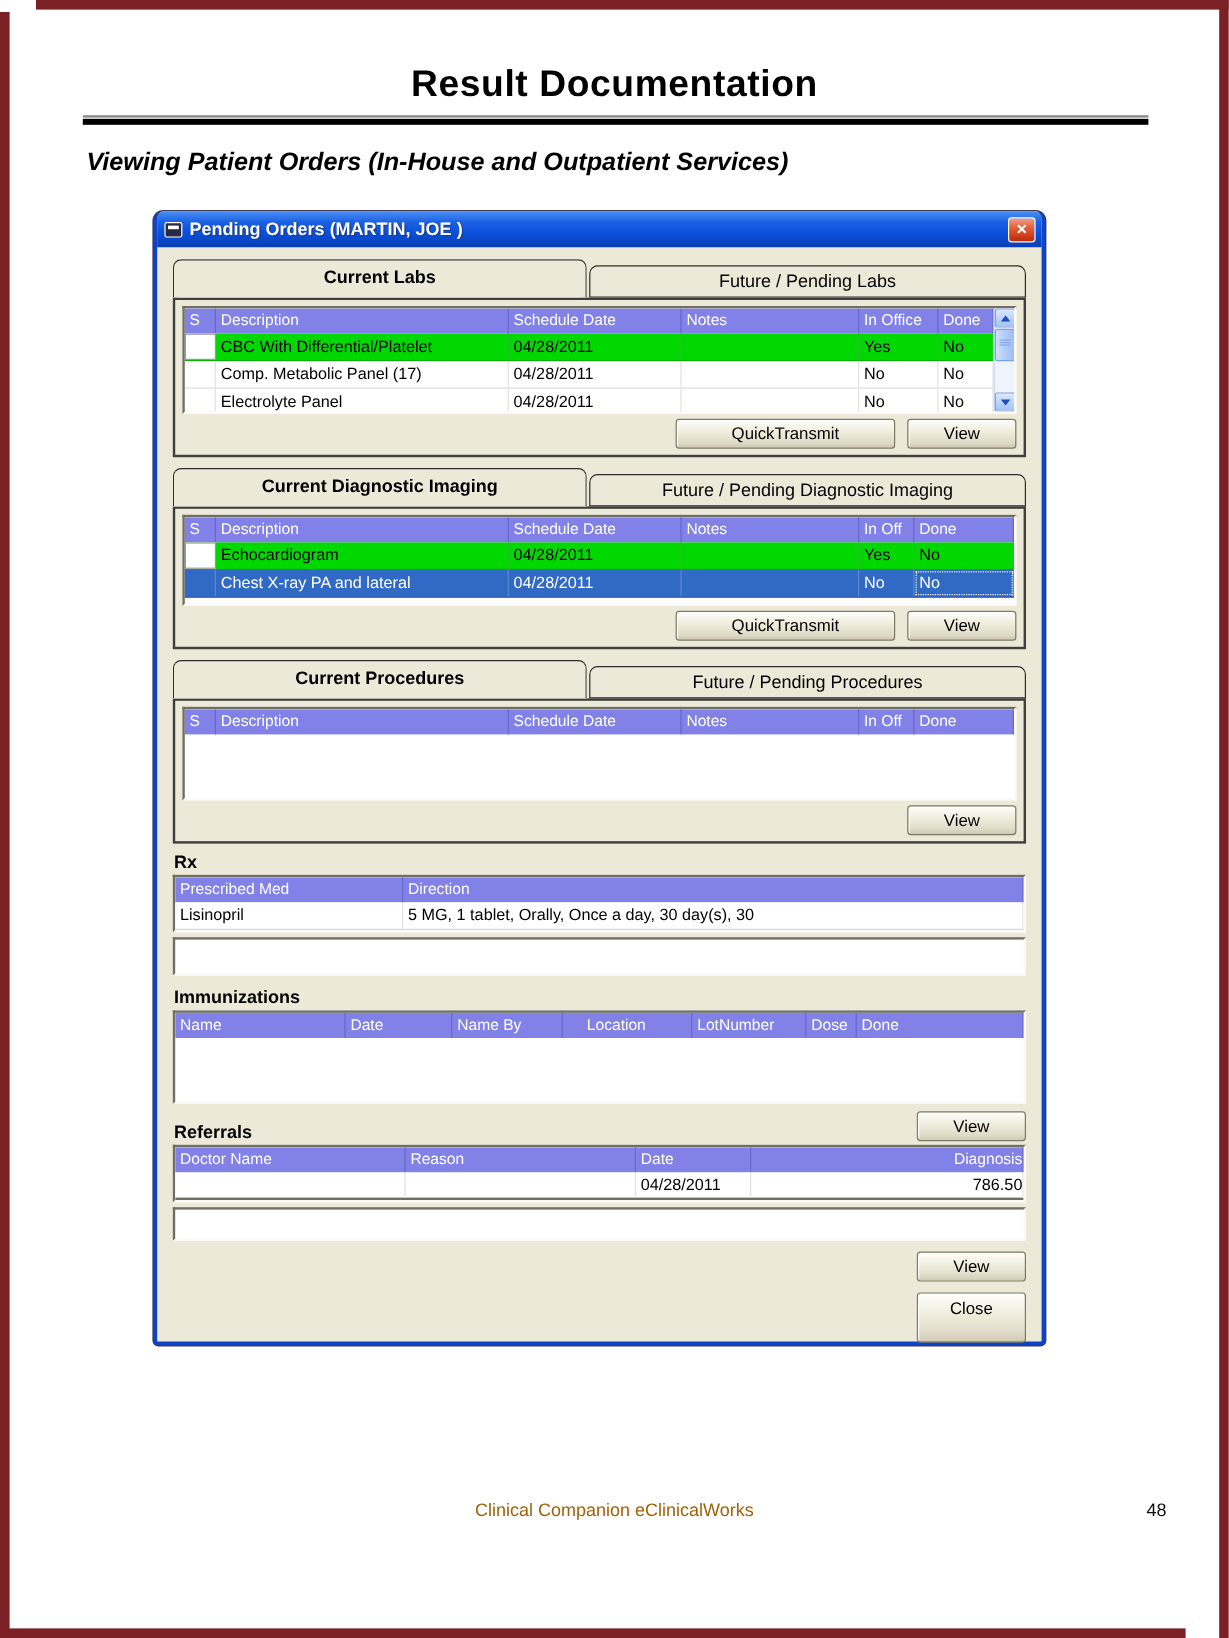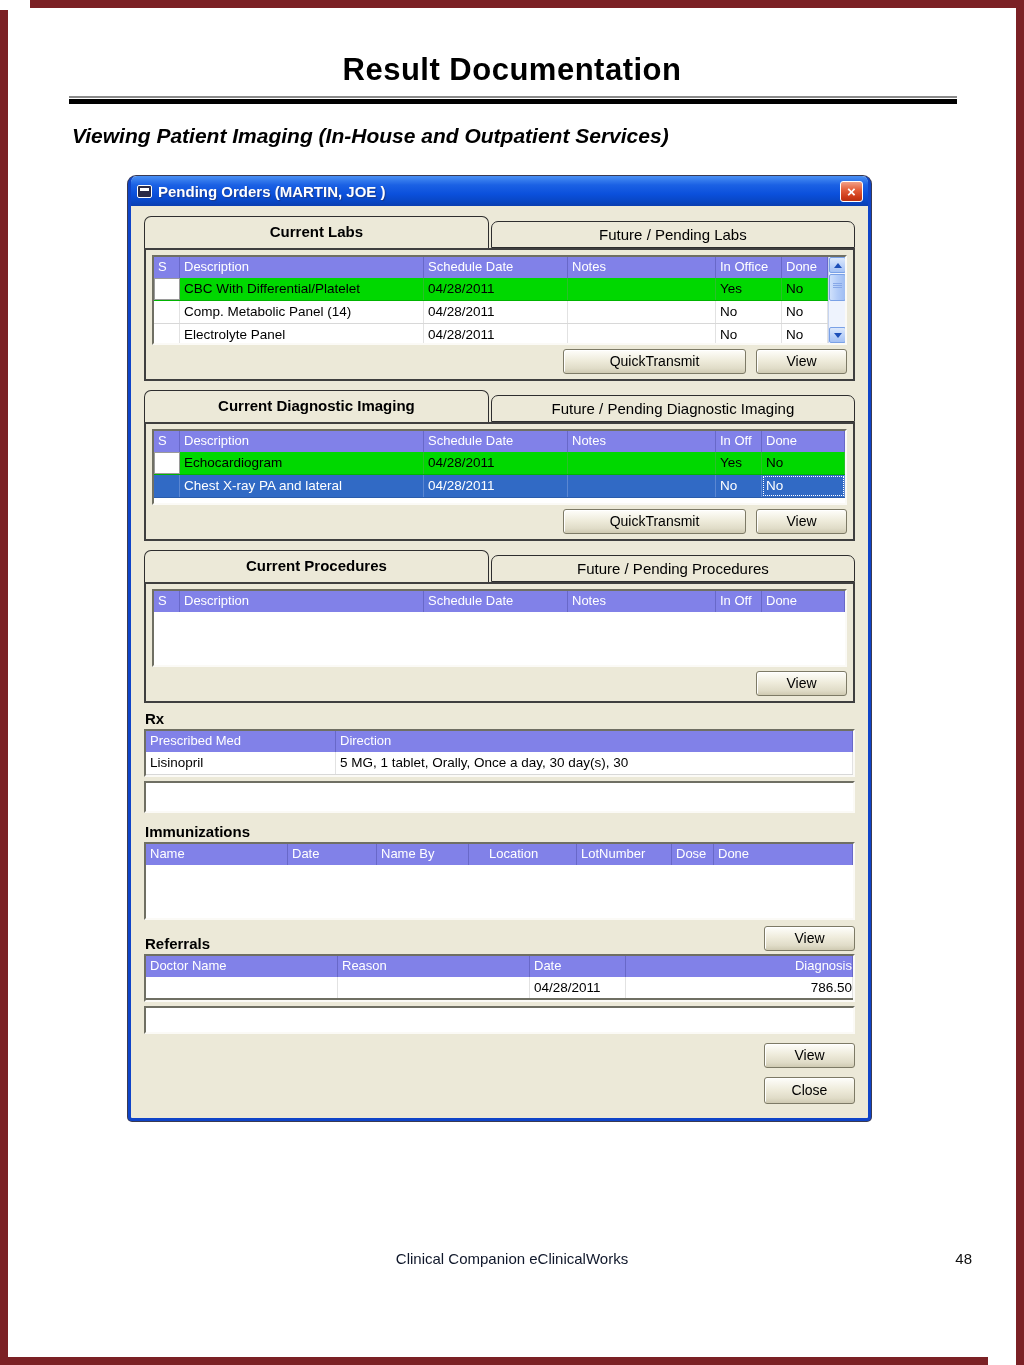--- a/index.html
+++ b/index.html
@@ -91,34 +91,34 @@
     box-shadow:inset 1px 1px 0 #fff; cursor:pointer; }
   .btn-qt { width:183px; } .btn-view { width:91px; }
 
   .sec-label { font-size:15px; font-weight:bold; color:#000; margin:7px 0 2px 1px; }
   .empty-box { background:#fff; border:2px solid #6f6f63; border-right-color:#fbfaf6; border-bottom-color:#fbfaf6; }
 
   .imm-view-row { display:flex; justify-content:flex-end; margin:6px 0 -18px 0; position:relative; z-index:2; }
   .end-btn-row { display:flex; justify-content:flex-end; margin-top:9px; }
 
   
-  .footer-text { position:absolute; top:1250px; left:0; width:1024px; text-align:center; font-size:15px; color:#0f172a; }
+  .footer-text { position:absolute; top:1250px; left:0; width:1024px; text-align:center; font-size:15px; color:#a16207; }
   .footer-page { position:absolute; top:1250px; right:52px; font-size:15px; color:#111; }
 </style>
 </head>
 <body>
 
 <div class="frame frame-top"></div>
 <div class="frame frame-right"></div>
 <div class="frame frame-bottom"></div>
 <div class="frame frame-left"></div>
 
 <div class="page-title">Result Documentation</div>
 <div class="title-rule"></div>
-<div class="subtitle">Viewing Patient Imaging (In-House and Outpatient Services)</div>
+<div class="subtitle">Viewing Patient Orders (In-House and Outpatient Services)</div>
 
 <div class="dialog">
   <div class="titlebar">
     <span class="win-icon"></span>
     <span class="titlebar-text">Pending Orders (MARTIN, JOE )</span>
     <div class="close-btn">×</div>
   </div>
 
   <div class="dlg-body">
 
@@ -139,21 +139,21 @@
         <div class="trow green">
           <div class="l-s scell"></div>
           <div class="l-desc">CBC With Differential/Platelet</div>
           <div class="l-date">04/28/2011</div>
           <div class="l-notes"></div>
           <div class="l-off">Yes</div>
           <div class="l-done">No</div>
         </div>
         <div class="trow">
           <div class="l-s"></div>
-          <div class="l-desc">Comp. Metabolic Panel (14)</div>
+          <div class="l-desc">Comp. Metabolic Panel (17)</div>
           <div class="l-date">04/28/2011</div>
           <div class="l-notes"></div>
           <div class="l-off">No</div>
           <div class="l-done">No</div>
         </div>
         <div class="trow">
           <div class="l-s"></div>
           <div class="l-desc">Electrolyte Panel</div>
           <div class="l-date">04/28/2011</div>
           <div class="l-notes"></div>
@@ -276,20 +276,20 @@
         <div class="rf-date">04/28/2011</div>
         <div class="rf-diag">786.50</div>
       </div>
     </div>
     <div class="empty-box" style="height:28px; margin-top:4px;"></div>
 
     <div class="end-btn-row">
       <div class="xp-btn btn-view">View</div>
     </div>
     <div class="end-btn-row">
-      <div class="xp-btn btn-view" style="height:27px; line-height:25px;margin-left:24px;">Close</div>
+      <div class="xp-btn btn-view" style="height:42px; line-height:25px;margin-left:24px;">Close</div>
     </div>
 
   </div>
 </div>
 
 <div class="footer-text">Clinical Companion eClinicalWorks</div>
 <div class="footer-page">48</div>
 
 </body></html>

